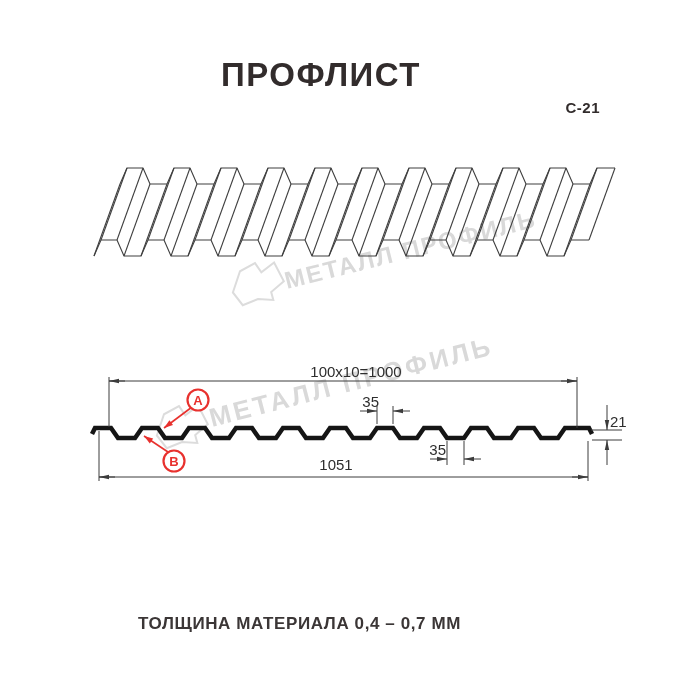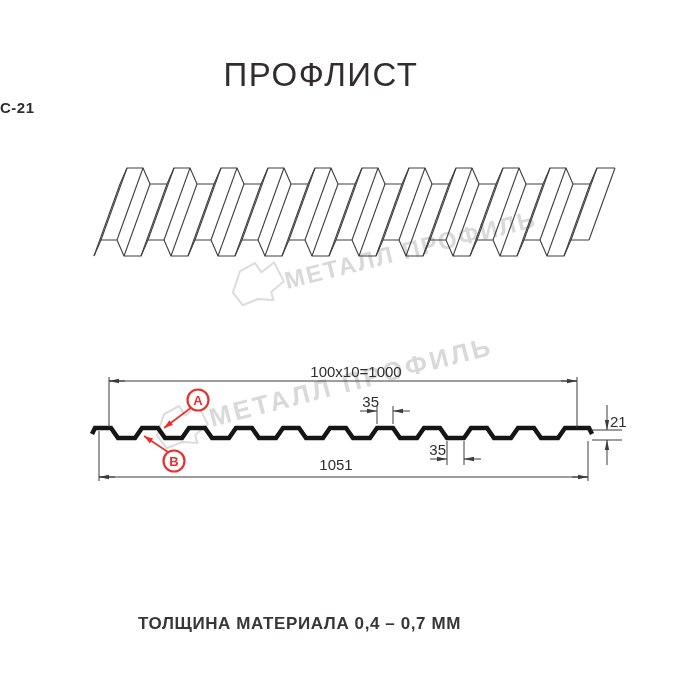--- a/index.html
+++ b/index.html
@@ -2,24 +2,24 @@
 <html><head>
 <meta charset="utf-8">
 <style>
   html,body{margin:0;padding:0;}
   body{
     width:700px;height:700px;background:#ffffff;position:relative;overflow:hidden;
     font-family:"Liberation Sans", sans-serif;
   }
   .title{
     position:absolute;top:56px;left:0;width:642px;text-align:center;
-    font-size:33px;font-weight:normal;letter-spacing:1.5px;color:#322c2c;
+    font-size:33px;font-weight:bold;letter-spacing:1.5px;color:#322c2c;
   }
   .subtitle{
-    position:absolute;top:99px;left:0;width:600px;text-align:left;
+    position:absolute;top:99px;left:0;width:600px;text-align:right;
     font-size:15px;font-weight:bold;letter-spacing:0.5px;color:#322c2c;
   }
   .footer-note{
     position:absolute;top:614px;left:0;width:599px;text-align:center;
     font-size:17px;font-weight:bold;letter-spacing:0.6px;color:#3b3636;
   }
   svg{position:absolute;left:0;top:0;}
   .dimtext{font-family:"Liberation Sans",sans-serif;font-size:15px;fill:#2e2e2e;}
   .wmtext{font-family:"Liberation Sans",sans-serif;font-weight:bold;fill:#d9d9d9;}
   .redtext{font-family:"Liberation Sans",sans-serif;font-size:13px;font-weight:bold;fill:#e8312e;}

